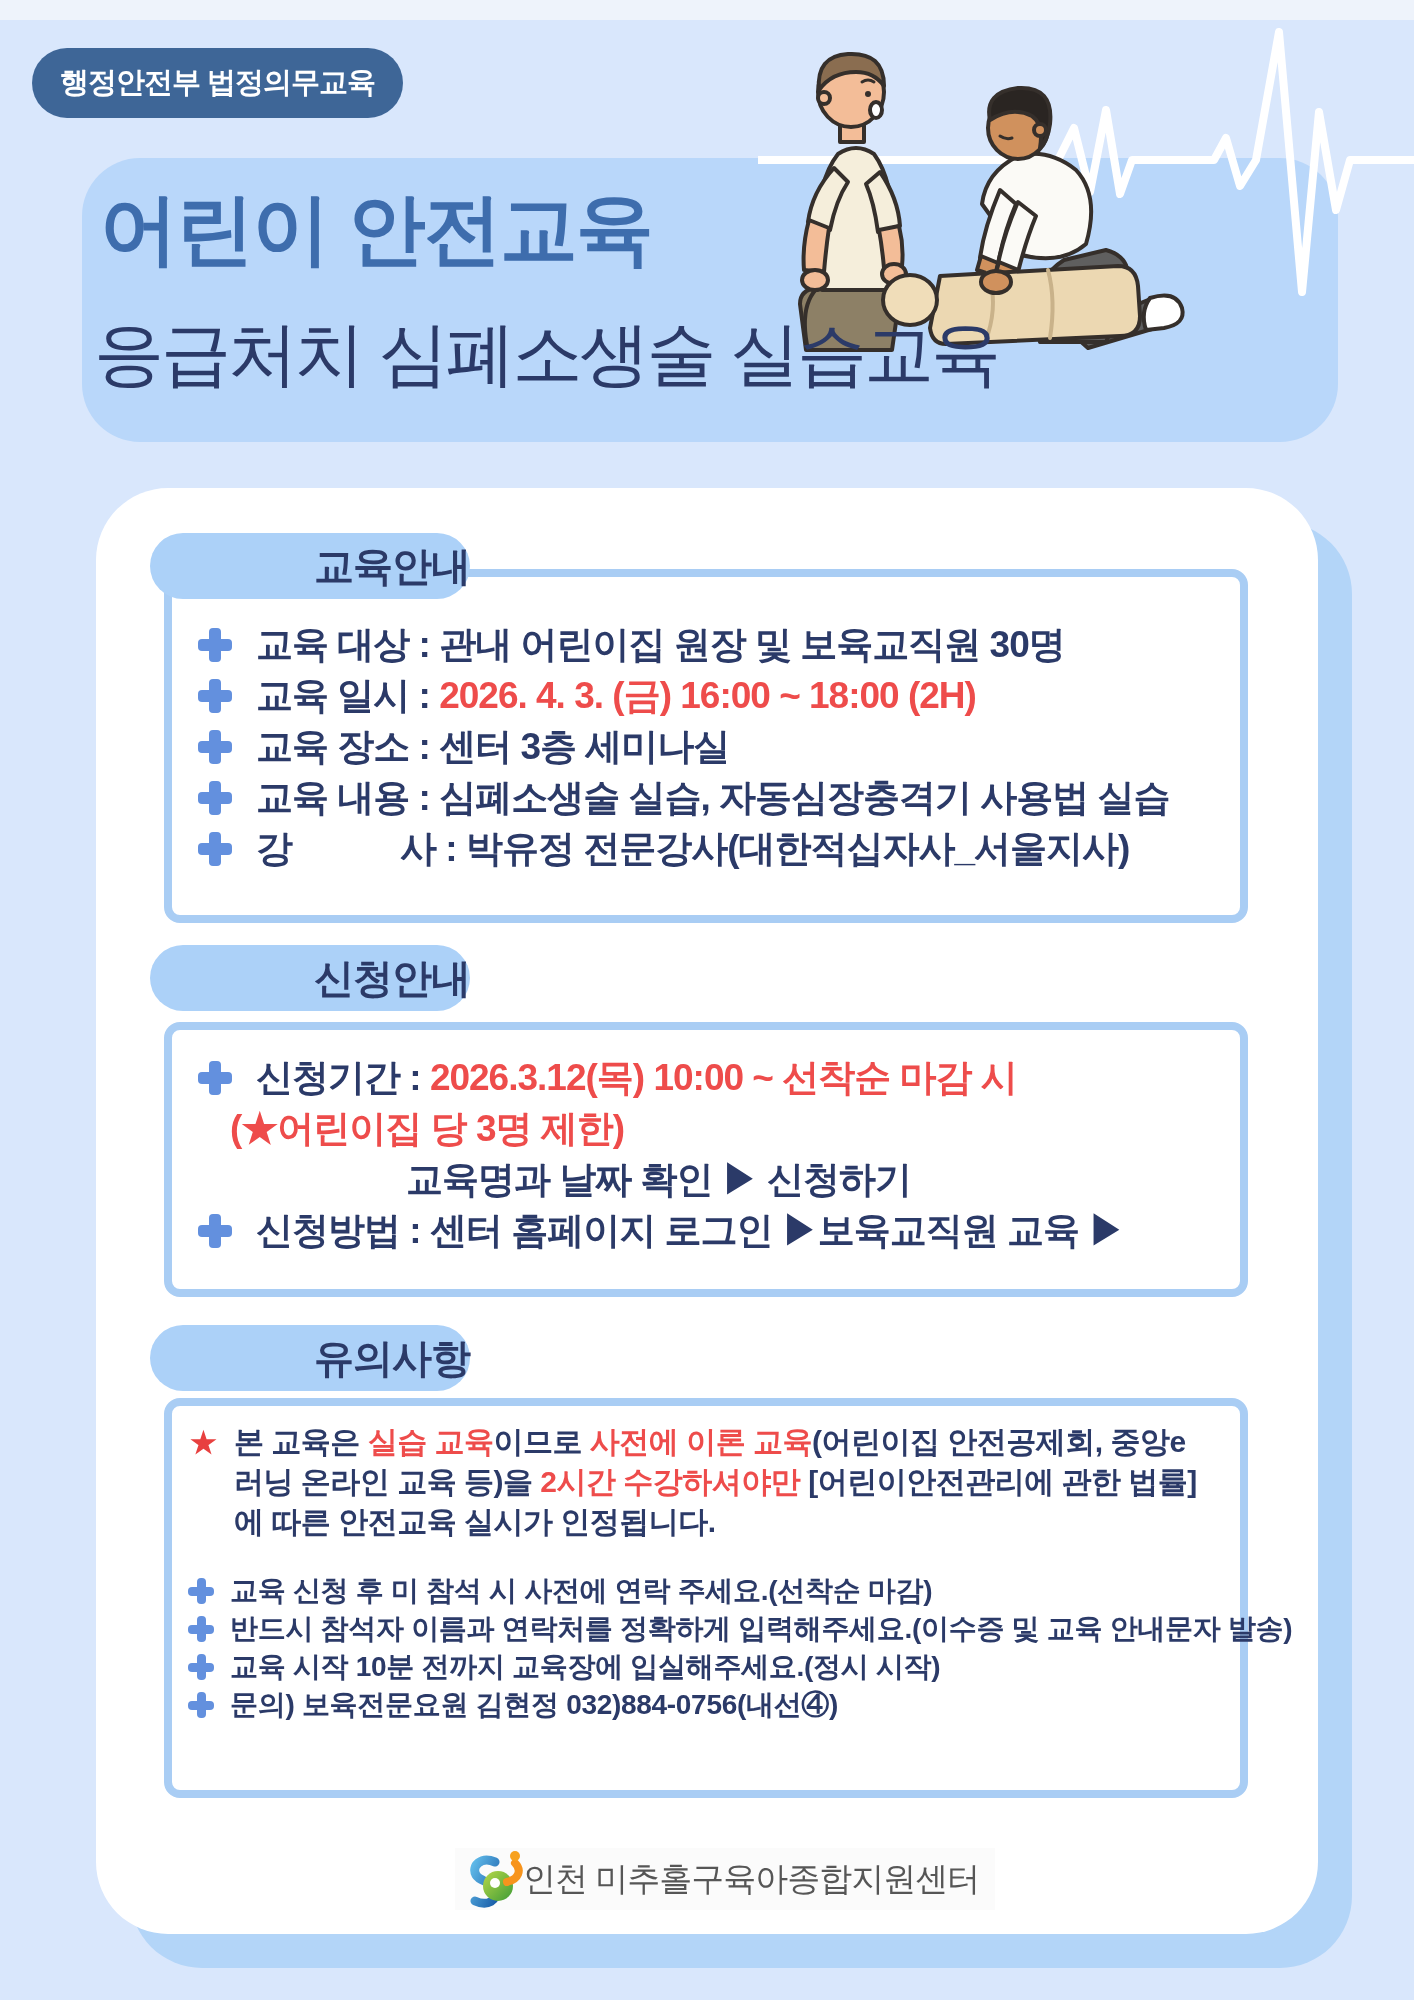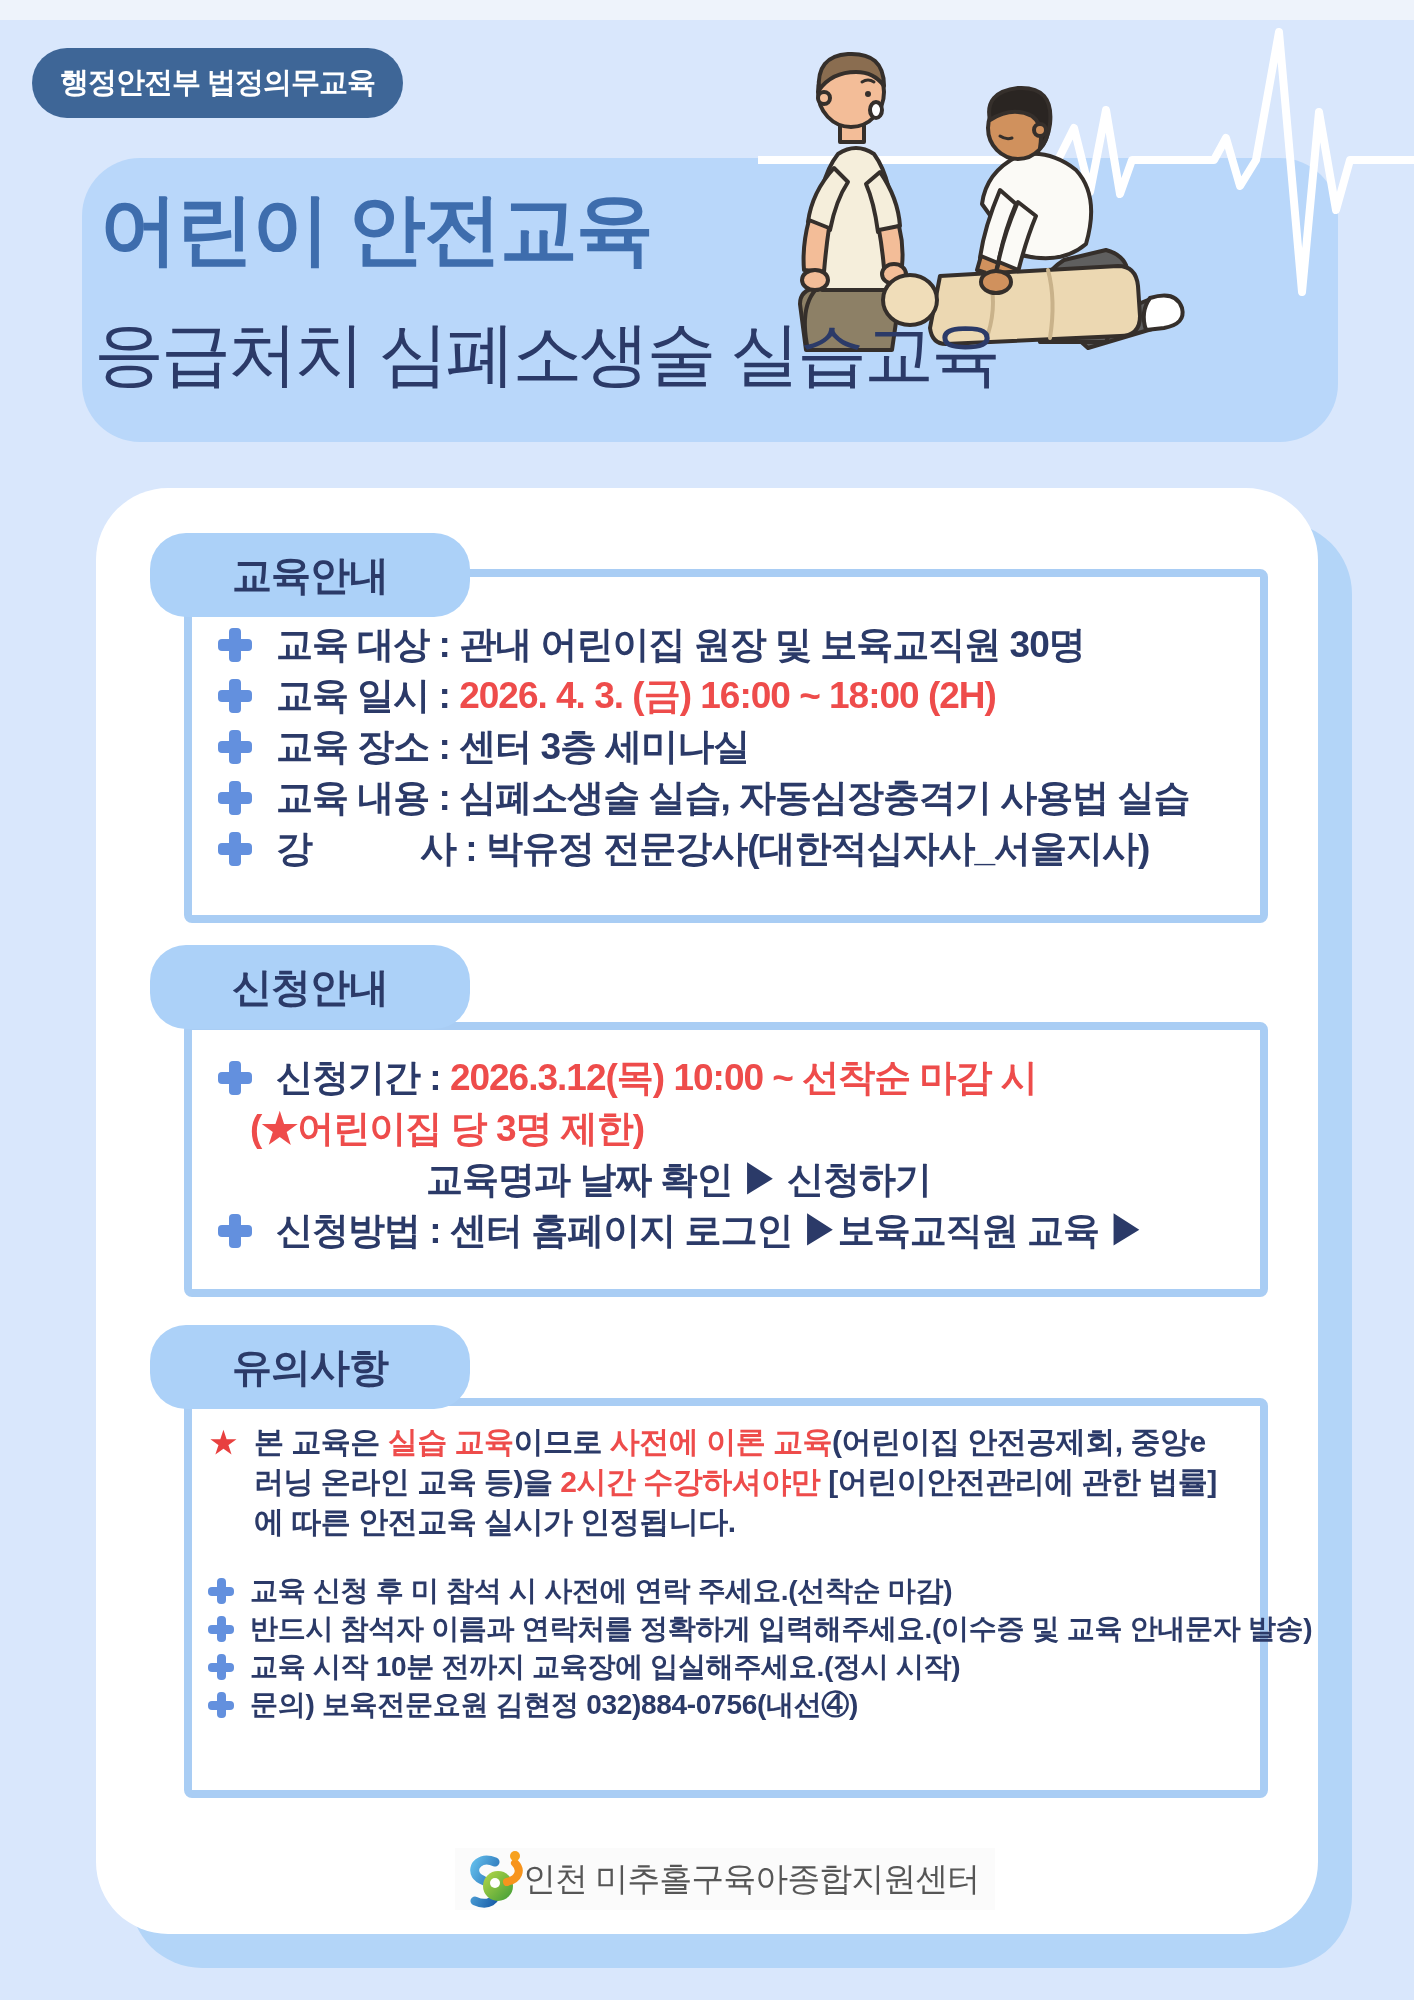--- a/index.html
+++ b/index.html
@@ -19,28 +19,28 @@
   .t1{position:absolute; left:100px; top:158px; margin:0; font-size:78px; font-weight:900;
       color:#3e6dad; letter-spacing:-2px; z-index:4;}
   .t2{position:absolute; left:94px; top:288px; margin:0; font-size:70px; font-weight:400;
       color:#2b3a68; letter-spacing:-3px; z-index:4;}
 
   
   .card{position:absolute; left:96px; top:468px; width:1222px; height:1446px; background:#ffffff;
         border-radius:72px; box-shadow:34px 34px 0 0 #b3d5f8; z-index:4;}
 
   
-  .pill{position:absolute; left:54px; width:320px; height:84px; background:#acd1f8;
-        border-radius:36px; display:flex; align-items:center; justify-content:center; z-index:3;}
+  .pill{position:absolute; left:54px; width:320px; height:66px; background:#acd1f8;
+        border-radius:36px; display:flex; align-items:center; justify-content:flex-end; z-index:3;}
   .pill span{font-size:40px; font-weight:900; color:#2b3a68; letter-spacing:-1px;}
   .p1{top:45px;} .p2{top:457px;} .p3{top:837px;}
 
   
-  .sbox{position:absolute; left:88px; width:1084px; background:#ffffff;
-        border:8px solid #a9cdf4; border-radius:8px; box-sizing:border-box; z-index:2;}
+  .sbox{position:absolute; left:68px; width:1084px; background:#ffffff;
+        border:8px solid #a9cdf4; border-radius:16px; box-sizing:border-box; z-index:2;}
   .b1{top:81px;  height:354px; padding:42px 18px 0 14px;}
   .b2{top:534px; height:275px; padding:22px 18px 0 14px;}
   .b3{top:910px; height:400px; padding:12px 16px 0 10px;}
 
   .row{display:flex; align-items:center; height:51px; padding-left:12px;}
   .row .txt{font-size:37px; font-weight:800; letter-spacing:-1px; white-space:nowrap;}
   .row.indent1{padding-left:44px;}
   .row.indent2{padding-left:220px;}
   .b3 .row{height:38px; padding-left:6px;}
   .b3 .row .txt{font-size:28px; letter-spacing:-0.3px;}

